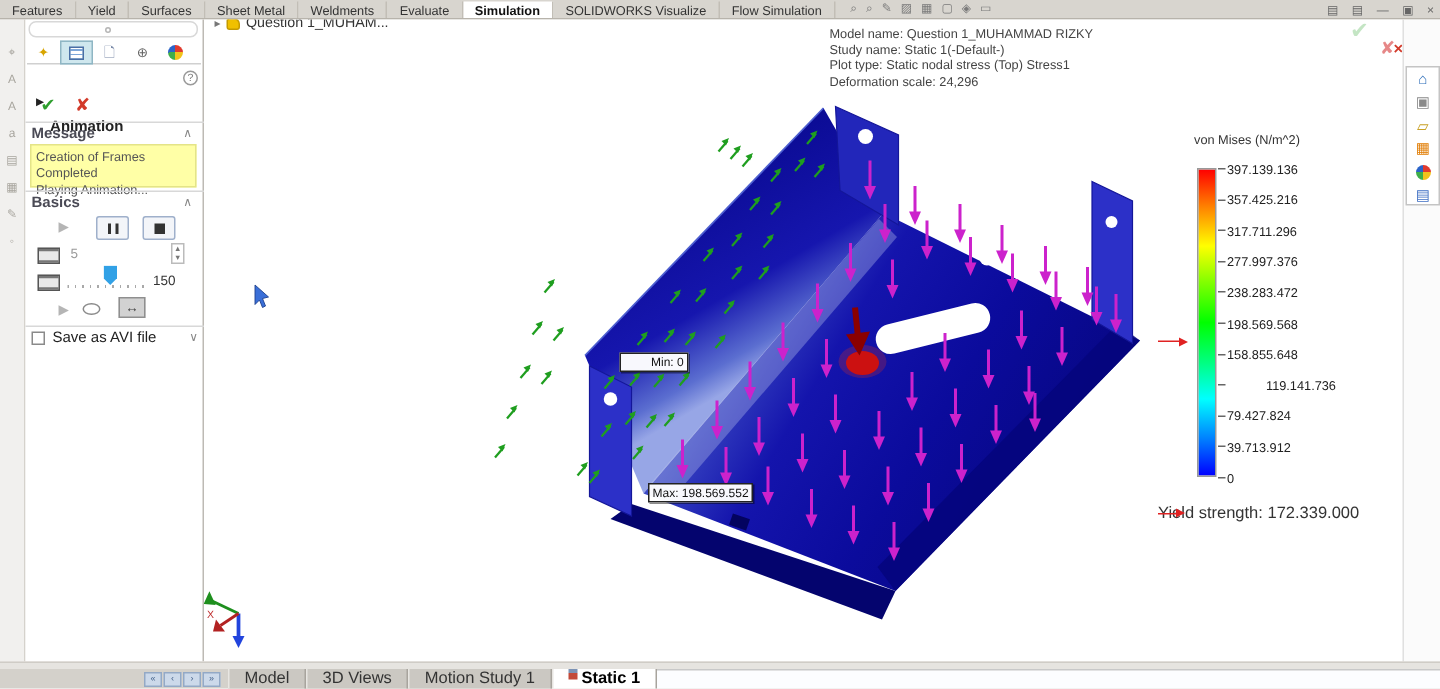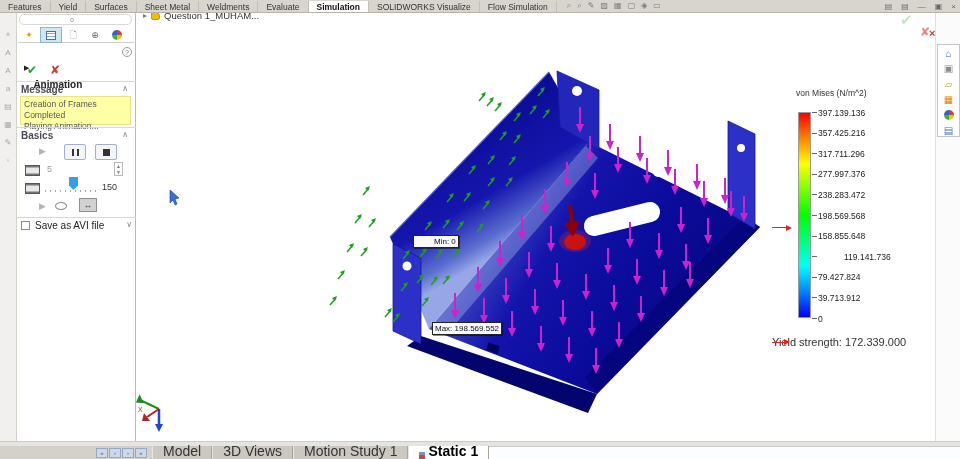--- a/index.html
+++ b/index.html
@@ -105,22 +105,22 @@
   #tp-box { position:absolute; left:1px; top:31px; width:23px; height:93px; background:#fff; border:1px solid #c4c4c4; }
   .tp-ico { position:absolute; left:0; width:21px; height:15px; text-align:center; font-size:10px; line-height:15px; }
 
   
   #gap-strip { position:absolute; left:0; top:441px; width:960px; height:5px; background:#e6e4e0; border-top:1px solid #cfccc6; }
   #bottombar { position:absolute; left:0; top:446px; width:960px; height:13px; background:#d4d1cb; display:flex; align-items:stretch; }
   #tab-nav { display:flex; align-items:center; gap:1px; margin-left:96px; }
   .nav-btn { width:12px; height:10px; background:#ccd9ea; border:1px solid #93a9c6; color:#44618a;
     font-size:6px; text-align:center; line-height:8px; }
   #sheet-tabs { display:flex; margin-left:5px; }
-  .s-tab { font-size:14px; color:#333; background:#cbc8c2; border-right:1px solid #a8a49d; border-left:1px solid #e8e6e2;
-    padding:0 10px; display:flex; align-items:flex-end; gap:3px; white-space:nowrap; }
+  .s-tab { font-size:11px; color:#333; background:#cbc8c2; border-right:1px solid #a8a49d; border-left:1px solid #e8e6e2;
+    padding:0 10px; display:flex; align-items:flex-start; gap:3px; white-space:nowrap; }
   .s-tab.active { background:#fff; font-weight:bold; color:#000; }
   .study-ico { width:6px; height:7px; background:linear-gradient(#7c93b5 0 3px,#c24a3a 3px); }
   #bottom-rest { flex:1; background:#fcfdff; border-top:1px solid #c8c8c8; }
 </style>
 </head>
 <body>
 
 <div id="topbar">
   <div id="cm-tabs" style="display:flex;">
       <div class="cm-tab">Features</div>
@@ -235,20 +235,26 @@
     <span id="avi-label">Save as AVI file</span>
     <span id="avi-chev">∨</span>
   </div>
 </div>
 
 <div id="canvas">
   <div id="breadcrumb">
     <span class="arr">▸</span>
     <span class="part-ico"></span>
     <span class="bc-txt">Question 1_MUHAM...</span>
+  </div>
+  <div id="model-info">
+    <div>Model name: Question 1_MUHAMMAD RIZKY</div>
+    <div>Study name: Static 1(-Default-)</div>
+    <div>Plot type: Static nodal stress (Top) Stress1</div>
+    <div>Deformation scale: 24,296</div>
   </div>
   <span id="confirm-check">✔</span>
   <span id="confirm-x">✘</span>
 
   <svg id="model-svg" width="799" height="428" viewBox="136 13 799 428" style="position:absolute; left:0; top:0;">
     <defs>
       <linearGradient id="wallG" gradientUnits="userSpaceOnUse" x1="450" y1="120" x2="520" y2="240">
         <stop offset="0" stop-color="#0a0a92"></stop>
           <stop offset=".6" stop-color="#1616ae"></stop>
         <stop offset=".88" stop-color="#5b6ed0"></stop>

